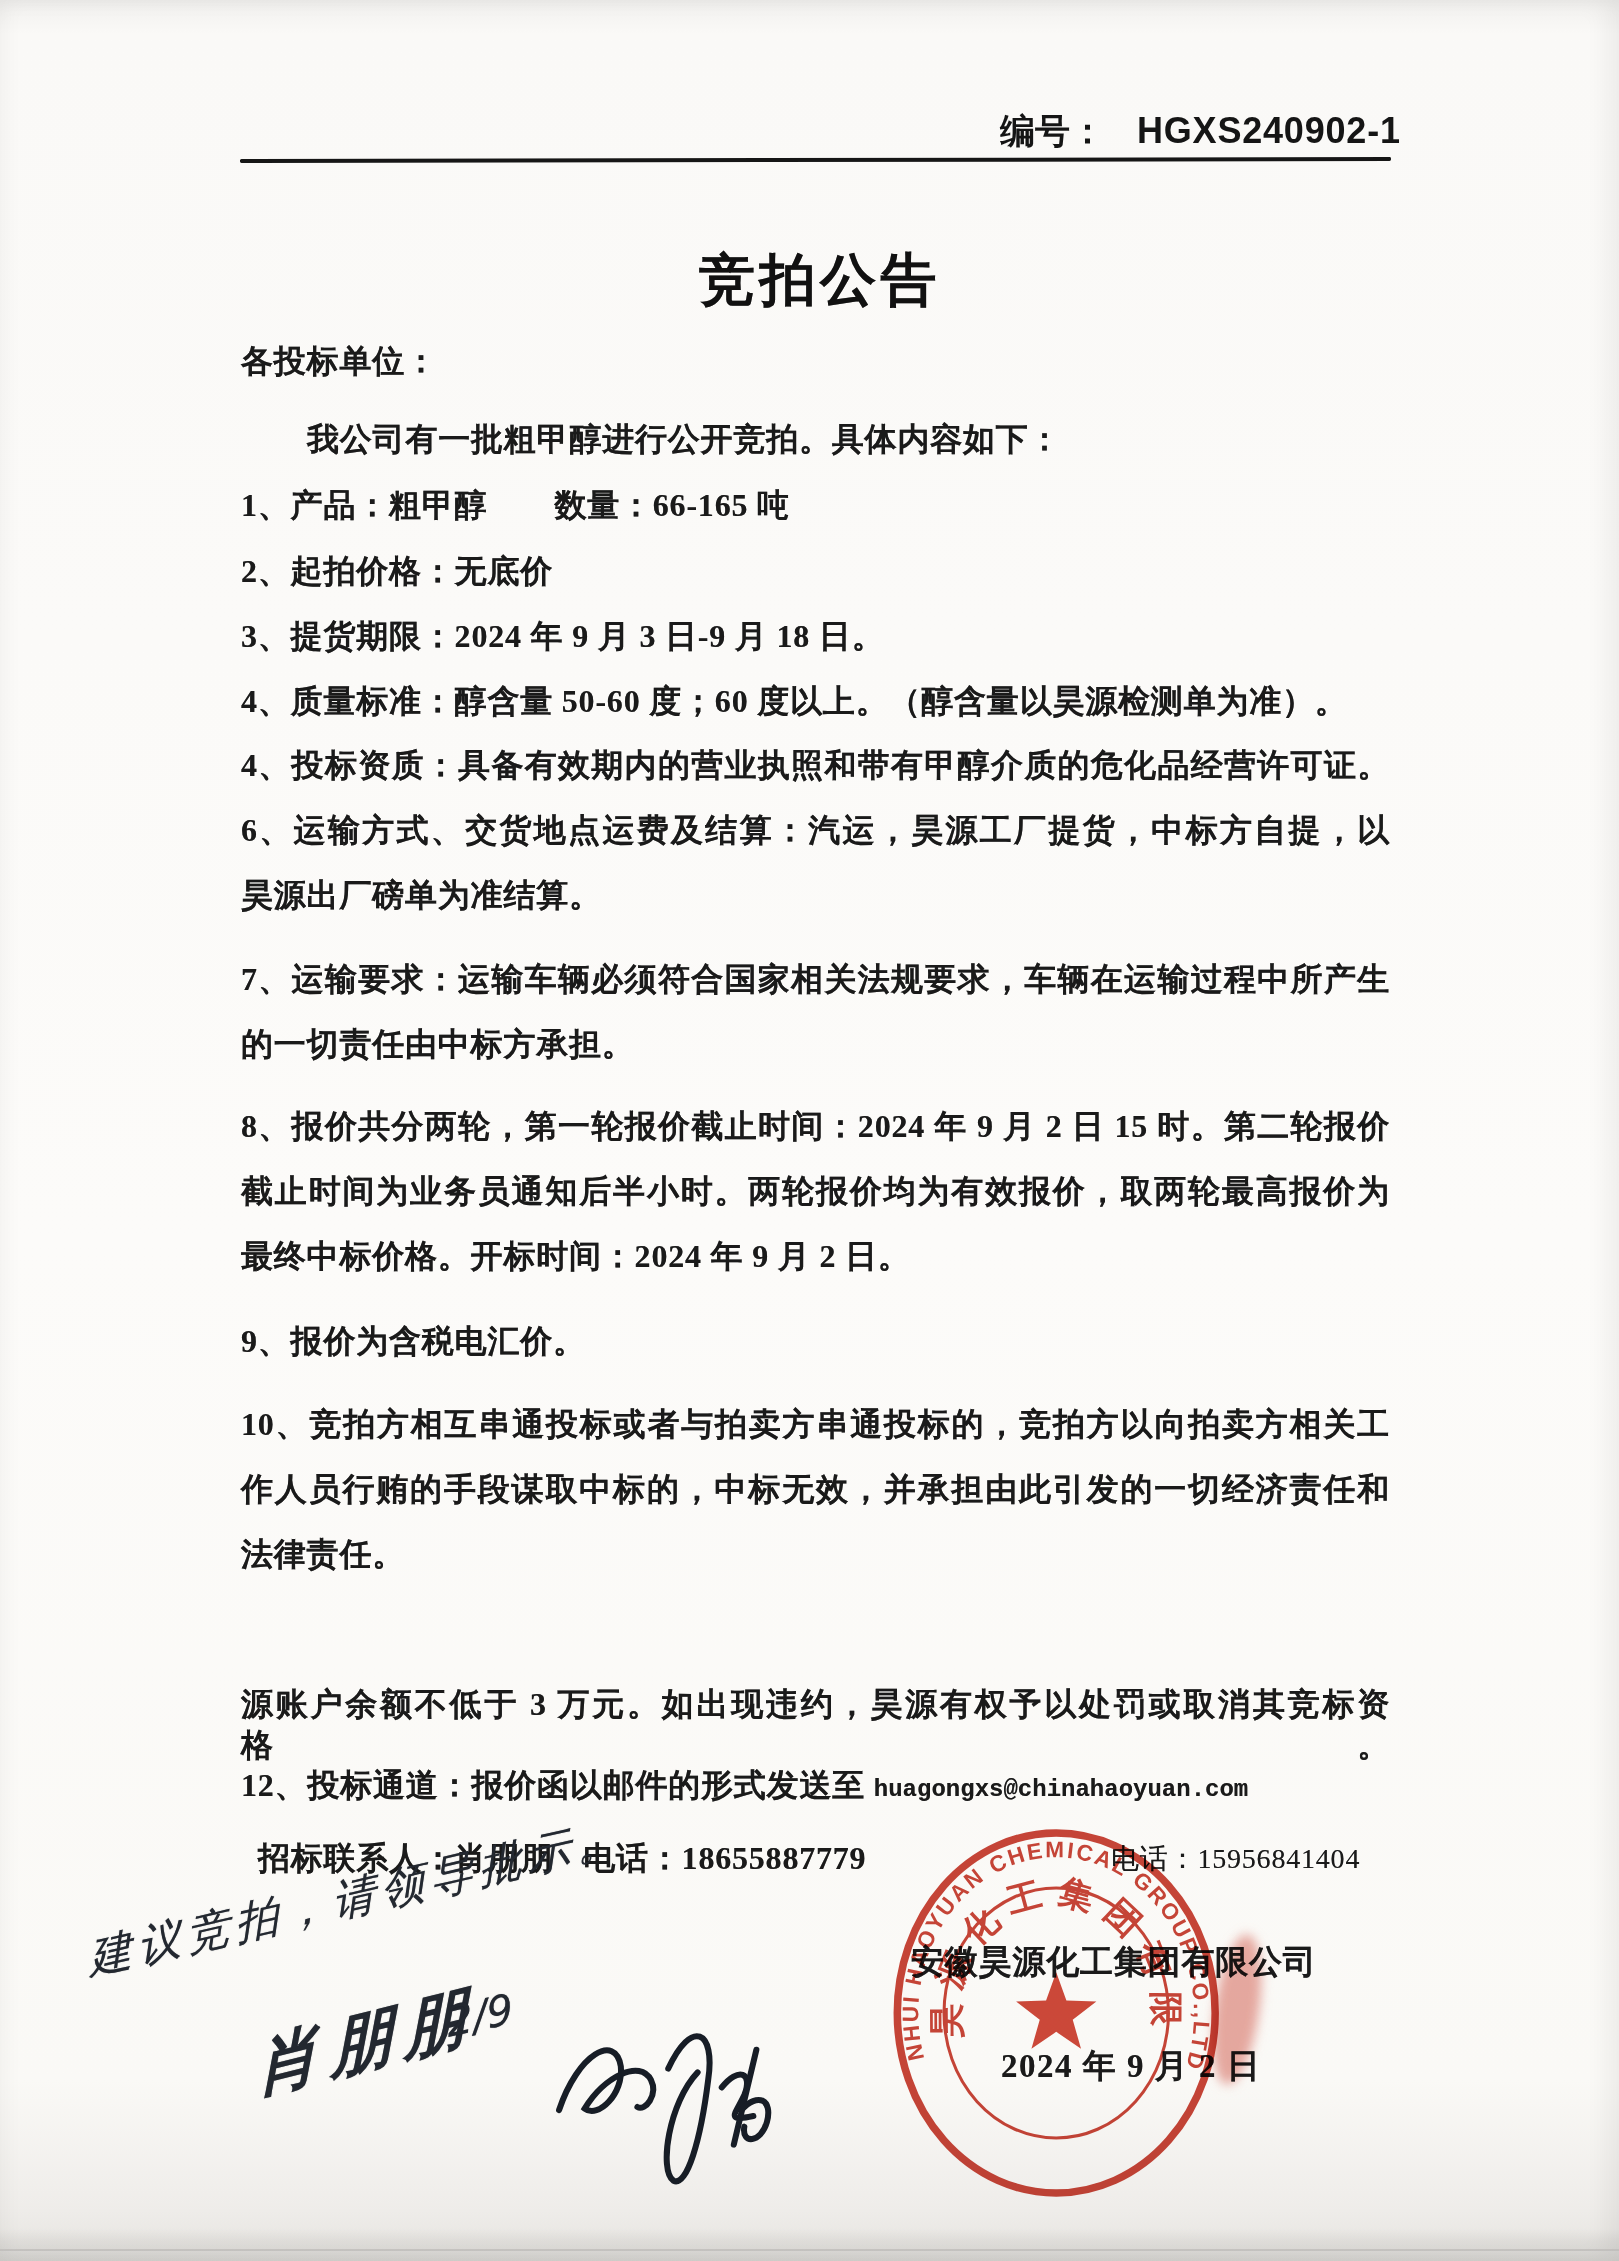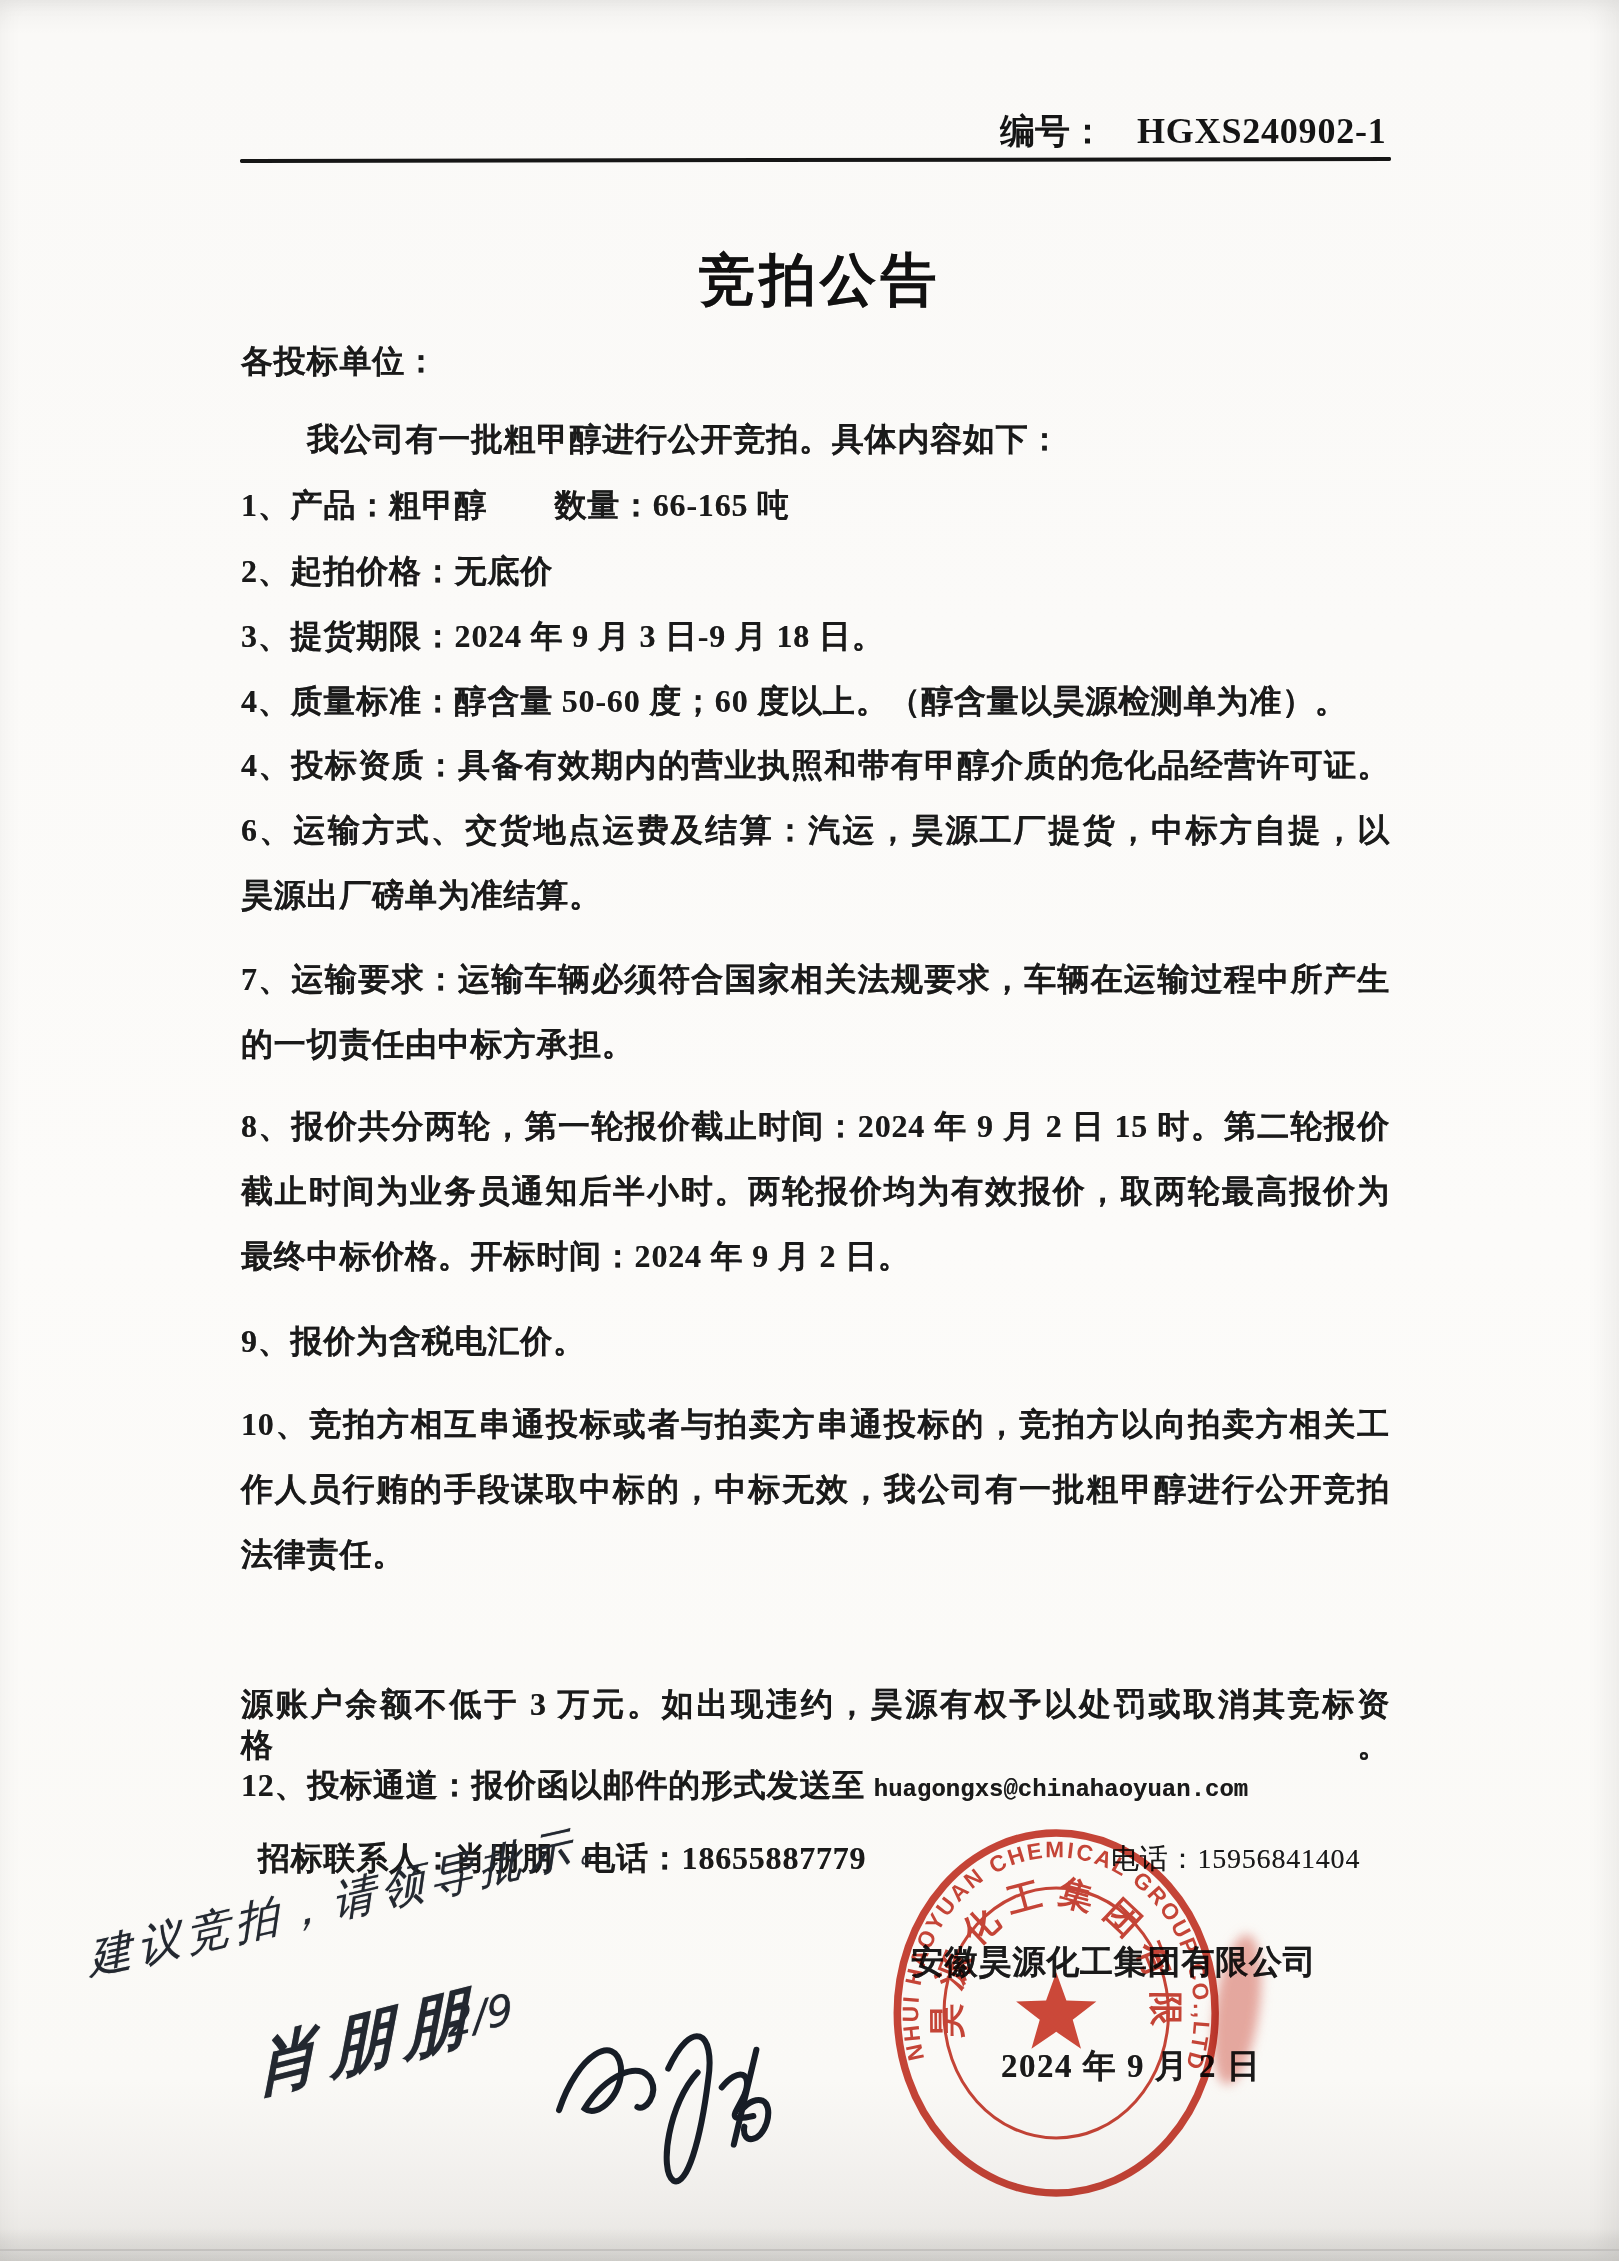--- a/index.html
+++ b/index.html
@@ -9,21 +9,21 @@
     font-family:"Liberation Serif","DejaVu Serif",serif;
   }
   .page{
     position:absolute;left:0;top:0;width:1619px;height:2261px;overflow:hidden;
     background:linear-gradient(180deg,#f1f0ee 0%,#faf9f7 1.5%,#fcfbf9 55%,#faf9f6 92%,#efedea 97.5%,#e6e4e0 100%);
     box-shadow:inset -13.6px 0 22.6px rgba(0,0,0,0.05), inset 7.5px 0 18px rgba(0,0,0,0.03);
   }
   .ink{color:#1a1a1a;text-shadow:0 0 0.5px rgba(10,10,10,0.55);}
   .doc-head{
     position:absolute;top:112px;left:1000px;white-space:nowrap;
-    font-family:Liberation Serif, serif;
+    font-family:Liberation Sans, sans-serif;
     font-weight:bold;font-size:35px;line-height:38px;color:#151515;
   }
   .doc-head .num{font-size:36px;letter-spacing:0.8px;margin-left:32px;}
   .rule{
     position:absolute;left:240px;top:158px;width:1151px;height:3.8px;
     background:#161616;border-radius:1.5px;transform:rotate(-0.1deg);
   }
   .title{
     position:absolute;top:243px;left:0;width:1640px;text-align:center;
     font-family:"Liberation Sans","DejaVu Sans",sans-serif;
@@ -97,21 +97,21 @@
   <div class="bline ink fill" style="top:745px">4、投标资质：具备有效期内的营业执照和带有甲醇介质的危化品经营许可证。</div>
   <div class="bline ink fill" style="top:810px">6、运输方式、交货地点运费及结算：汽运，昊源工厂提货，中标方自提，以</div>
   <div class="bline ink" style="top:875px">昊源出厂磅单为准结算。</div>
   <div class="bline ink fill" style="top:959px">7、运输要求：运输车辆必须符合国家相关法规要求，车辆在运输过程中所产生</div>
   <div class="bline ink" style="top:1024px">的一切责任由中标方承担。</div>
   <div class="bline ink fill" style="top:1106px">8、报价共分两轮，第一轮报价截止时间：2024 年 9 月 2 日 15 时。第二轮报价</div>
   <div class="bline ink fill" style="top:1171px">截止时间为业务员通知后半小时。两轮报价均为有效报价，取两轮最高报价为</div>
   <div class="bline ink" style="top:1236px">最终中标价格。开标时间：2024 年 9 月 2 日。</div>
   <div class="bline ink" style="top:1321px">9、报价为含税电汇价。</div>
   <div class="bline ink fill" style="top:1404px">10、竞拍方相互串通投标或者与拍卖方串通投标的，竞拍方以向拍卖方相关工</div>
-  <div class="bline ink fill" style="top:1469px">作人员行贿的手段谋取中标的，中标无效，我公司有一批粗甲醇进行公开竞拍</div>
+  <div class="bline ink fill" style="top:1469px">作人员行贿的手段谋取中标的，中标无效，并承担由此引发的一切经济责任和</div>
   <div class="bline ink" style="top:1534px">法律责任。</div>
   <div class="bline ink fill" style="top:1684px">源账户余额不低于 3 万元。如出现违约，昊源有权予以处罚或取消其竞标资格。</div>
 
   <div class="bline ink" style="top:1765px">
     <span>12、投标通道：报价函以邮件的形式发送至 </span><span class="email">huagongxs@chinahaoyuan.com</span>
   </div>
 
   <div class="bline ink phones" style="top:1838px">
     <span>招标联系人：肖朋朋</span><span style="display:inline-block;margin-left:30px">电话：18655887779</span>
   </div>

